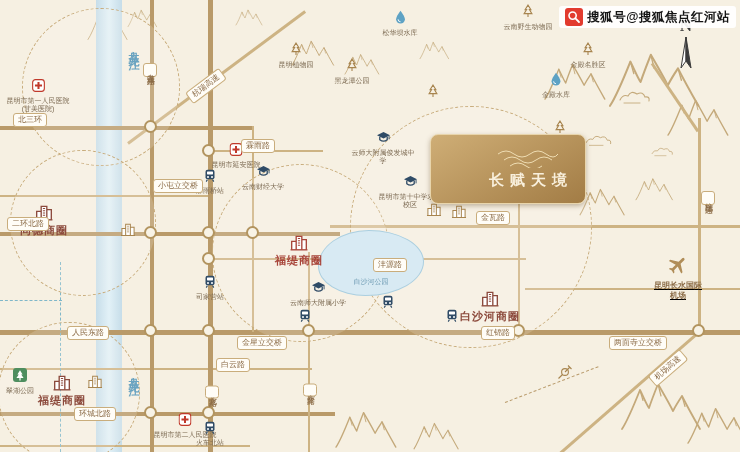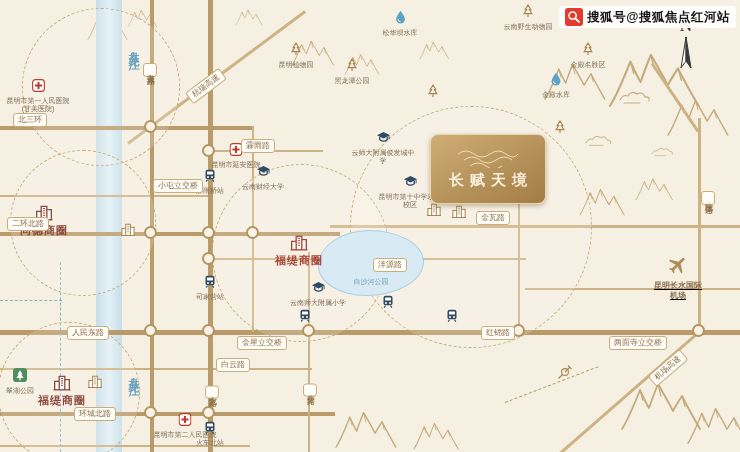--- a/index.html
+++ b/index.html
@@ -31,21 +31,21 @@
   .poi{position:absolute;z-index:4;display:flex;flex-direction:column;align-items:center;
       transform:translateX(-50%);gap:1px;}
   .poi-label{font-size:7px;line-height:1.2;color:#7c6a52;text-align:center;max-width:64px;}
   .poi-label.airport{color:#8a6a45;font-weight:bold;font-size:8px;max-width:54px;}
   .clabel{position:absolute;z-index:5;display:flex;flex-direction:column;align-items:center;
       gap:2px;transform:translateX(-50%);font-weight:bold;font-size:11px;letter-spacing:1px;
       white-space:nowrap;}
   .plaque{position:absolute;left:430px;top:134px;width:114px;height:68px;z-index:6;
       border-radius:8px;background:linear-gradient(150deg,#cfae76,#a27c45);
       border:1px solid #e8d5ac;box-shadow:0 2px 5px rgba(90,60,20,.35);
-      display:flex;flex-direction:column;align-items:center;justify-content:center;gap:3px;}
+      display:flex;flex-direction:column;align-items:center;justify-content:center;gap:3px;padding-left:40px;}
   .plaque-title{font-family:"Liberation Serif",serif;font-size:15px;font-weight:bold;
       color:#f8efdc;letter-spacing:6px;text-indent:6px;}
   .compass{position:absolute;left:668px;top:16px;z-index:7;display:flex;flex-direction:column;
       align-items:center;width:36px;}
   .compass-n{font-family:"Liberation Serif",serif;font-weight:bold;font-size:17px;color:#3b3b3b;}
   .watermark{position:absolute;right:4px;top:6px;z-index:9;display:flex;align-items:center;gap:4px;
       background:rgba(255,255,255,0.92);border-radius:3px;padding:2px 6px;}
   .watermark-text{font-size:12.5px;font-weight:bold;color:#141414;letter-spacing:0.5px;}
 </style>
 </head>
@@ -167,20 +167,28 @@
     <div class="circle" style="left: 212px; top: 164px; width: 176px; height: 176px;"></div>
     <div class="clabel" style="left: 299px; top: 234px; color: rgb(168, 69, 58);">
       <svg width="18" height="17" viewBox="0 0 16 15">
         <path d="M1.5 14V6.5h4V14M5.5 14V2h5v12M10.5 14V5h4v9" fill="#fff" stroke="#a8453a" stroke-width="1.2"></path>
         <path d="M7 4h2M7 6h2M7 8h2M7 10h2" stroke="#a8453a" stroke-width="0.9"></path>
         <path d="M0.5 14h15" stroke="#a8453a" stroke-width="1.2"></path>
       </svg>
       <span>福缇商圈</span>
     </div>
     <div class="circle" style="left: 350px; top: 106px; width: 240px; height: 240px;"></div>
+    <div class="clabel" style="left: 490px; top: 290px; color: rgb(140, 74, 60);">
+      <svg width="18" height="17" viewBox="0 0 16 15">
+        <path d="M1.5 14V6.5h4V14M5.5 14V2h5v12M10.5 14V5h4v9" fill="#fff" stroke="#8c4a3c" stroke-width="1.2"></path>
+        <path d="M7 4h2M7 6h2M7 8h2M7 10h2" stroke="#8c4a3c" stroke-width="0.9"></path>
+        <path d="M0.5 14h15" stroke="#8c4a3c" stroke-width="1.2"></path>
+      </svg>
+      <span>白沙河商圈</span>
+    </div>
     <div class="circle" style="left: -2px; top: 322px; width: 140px; height: 140px;"></div>
     <div class="clabel" style="left: 62px; top: 374px; color: rgb(140, 74, 60);">
       <svg width="18" height="17" viewBox="0 0 16 15">
         <path d="M1.5 14V6.5h4V14M5.5 14V2h5v12M10.5 14V5h4v9" fill="#fff" stroke="#8c4a3c" stroke-width="1.2"></path>
         <path d="M7 4h2M7 6h2M7 8h2M7 10h2" stroke="#8c4a3c" stroke-width="0.9"></path>
         <path d="M0.5 14h15" stroke="#8c4a3c" stroke-width="1.2"></path>
       </svg>
       <span>福缇商圈</span>
     </div>
     <div class="poi" style="left: 38px; top: 78px;">

